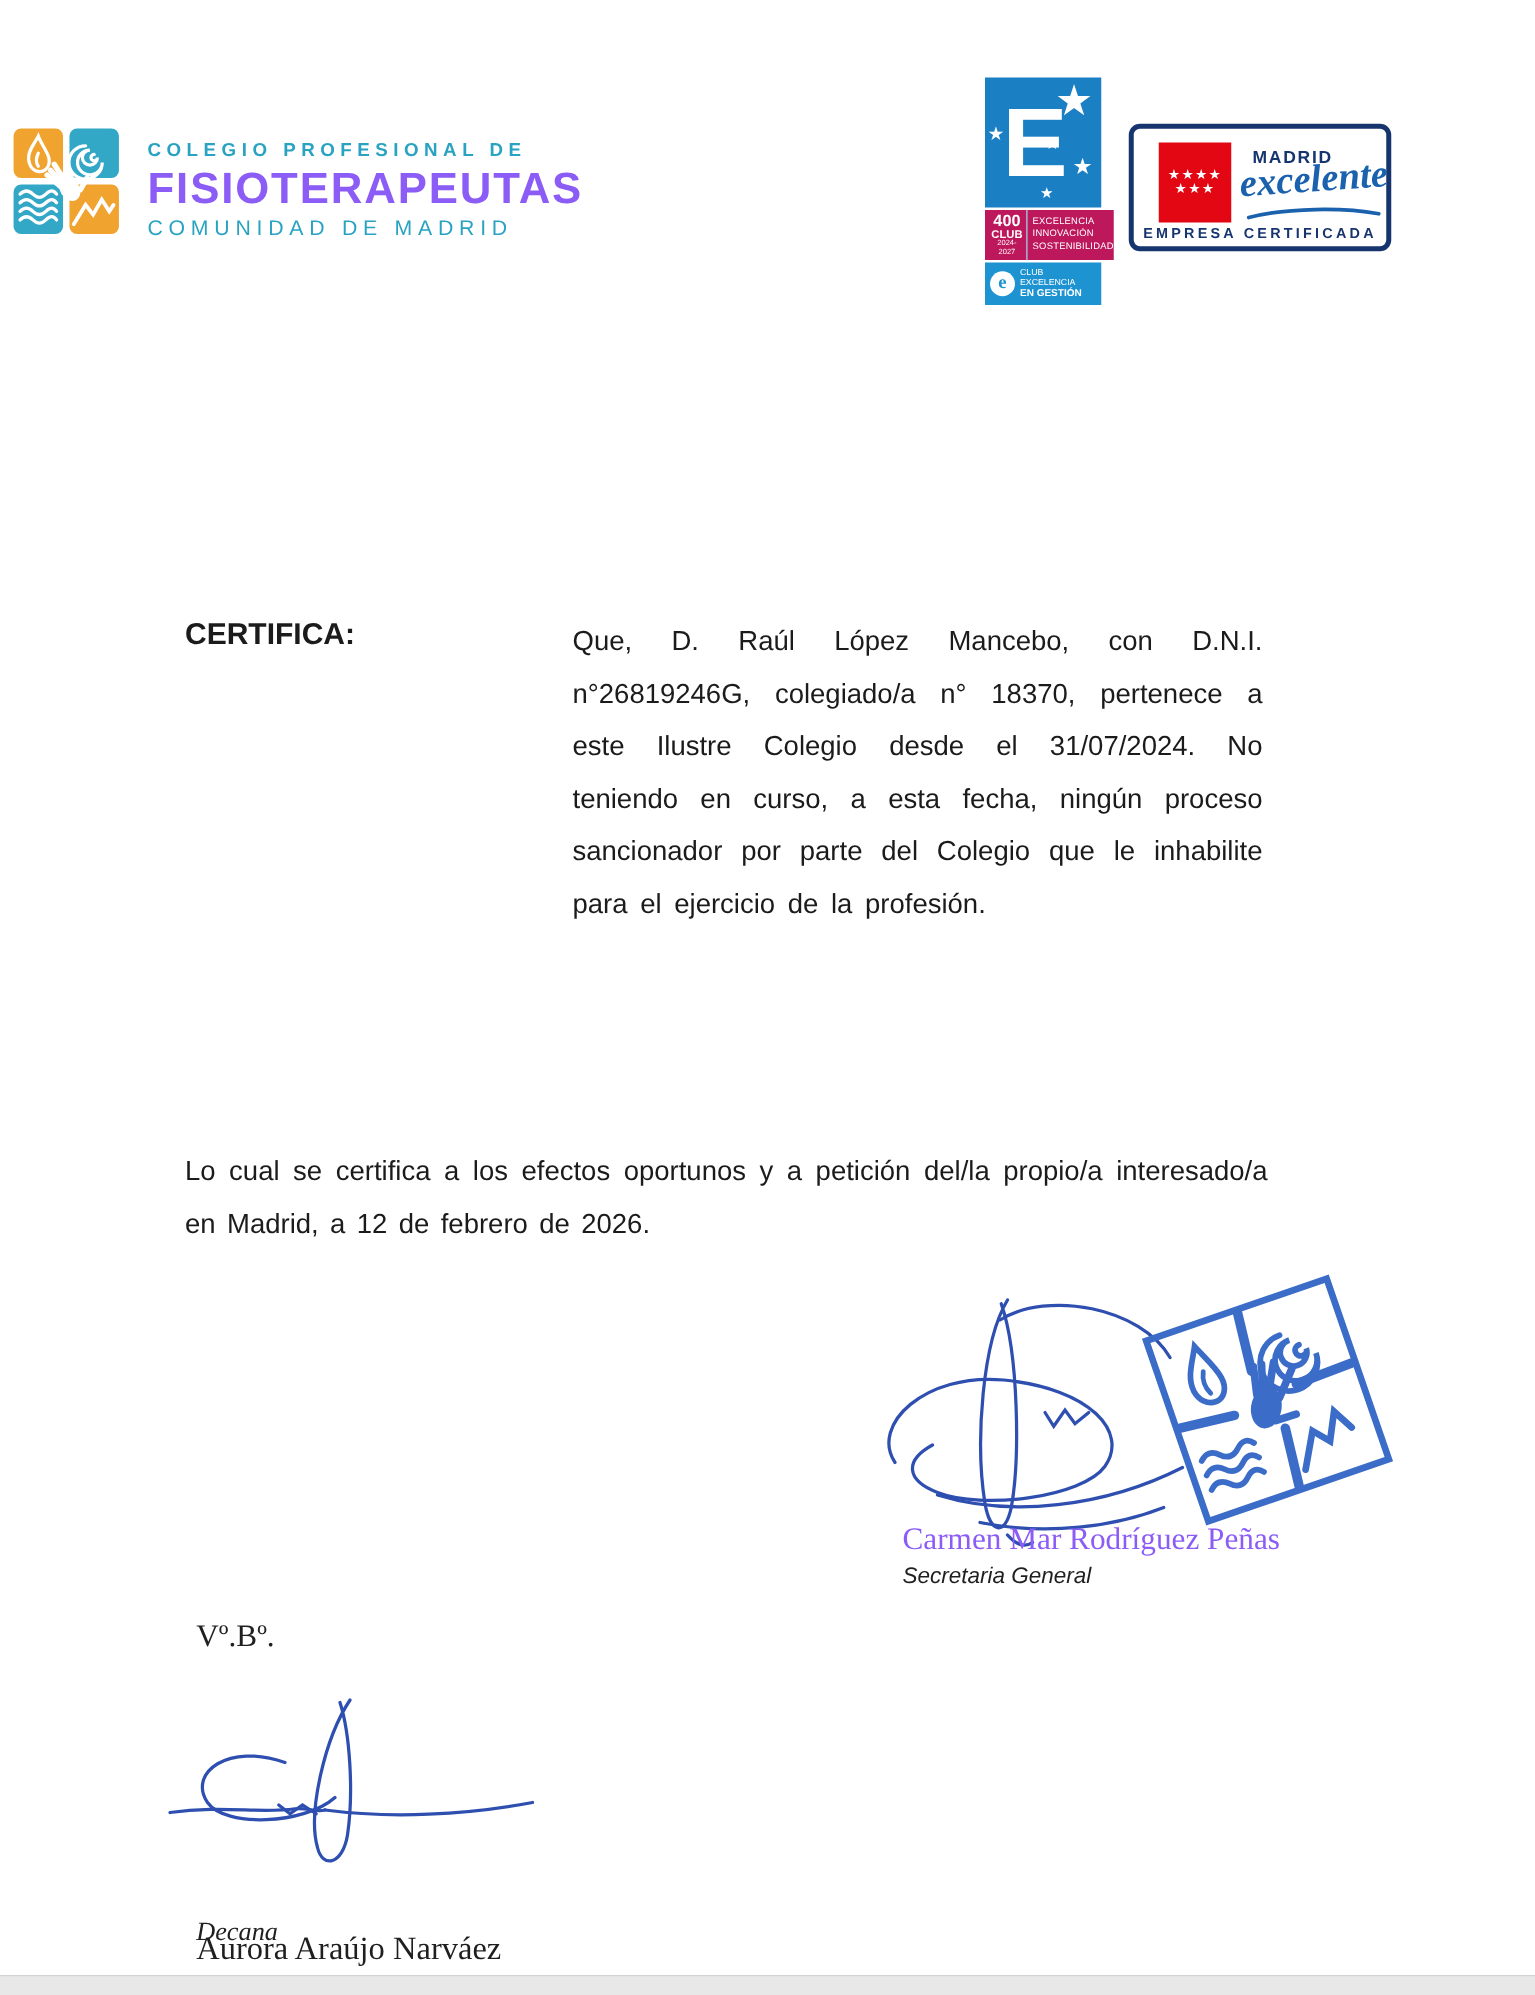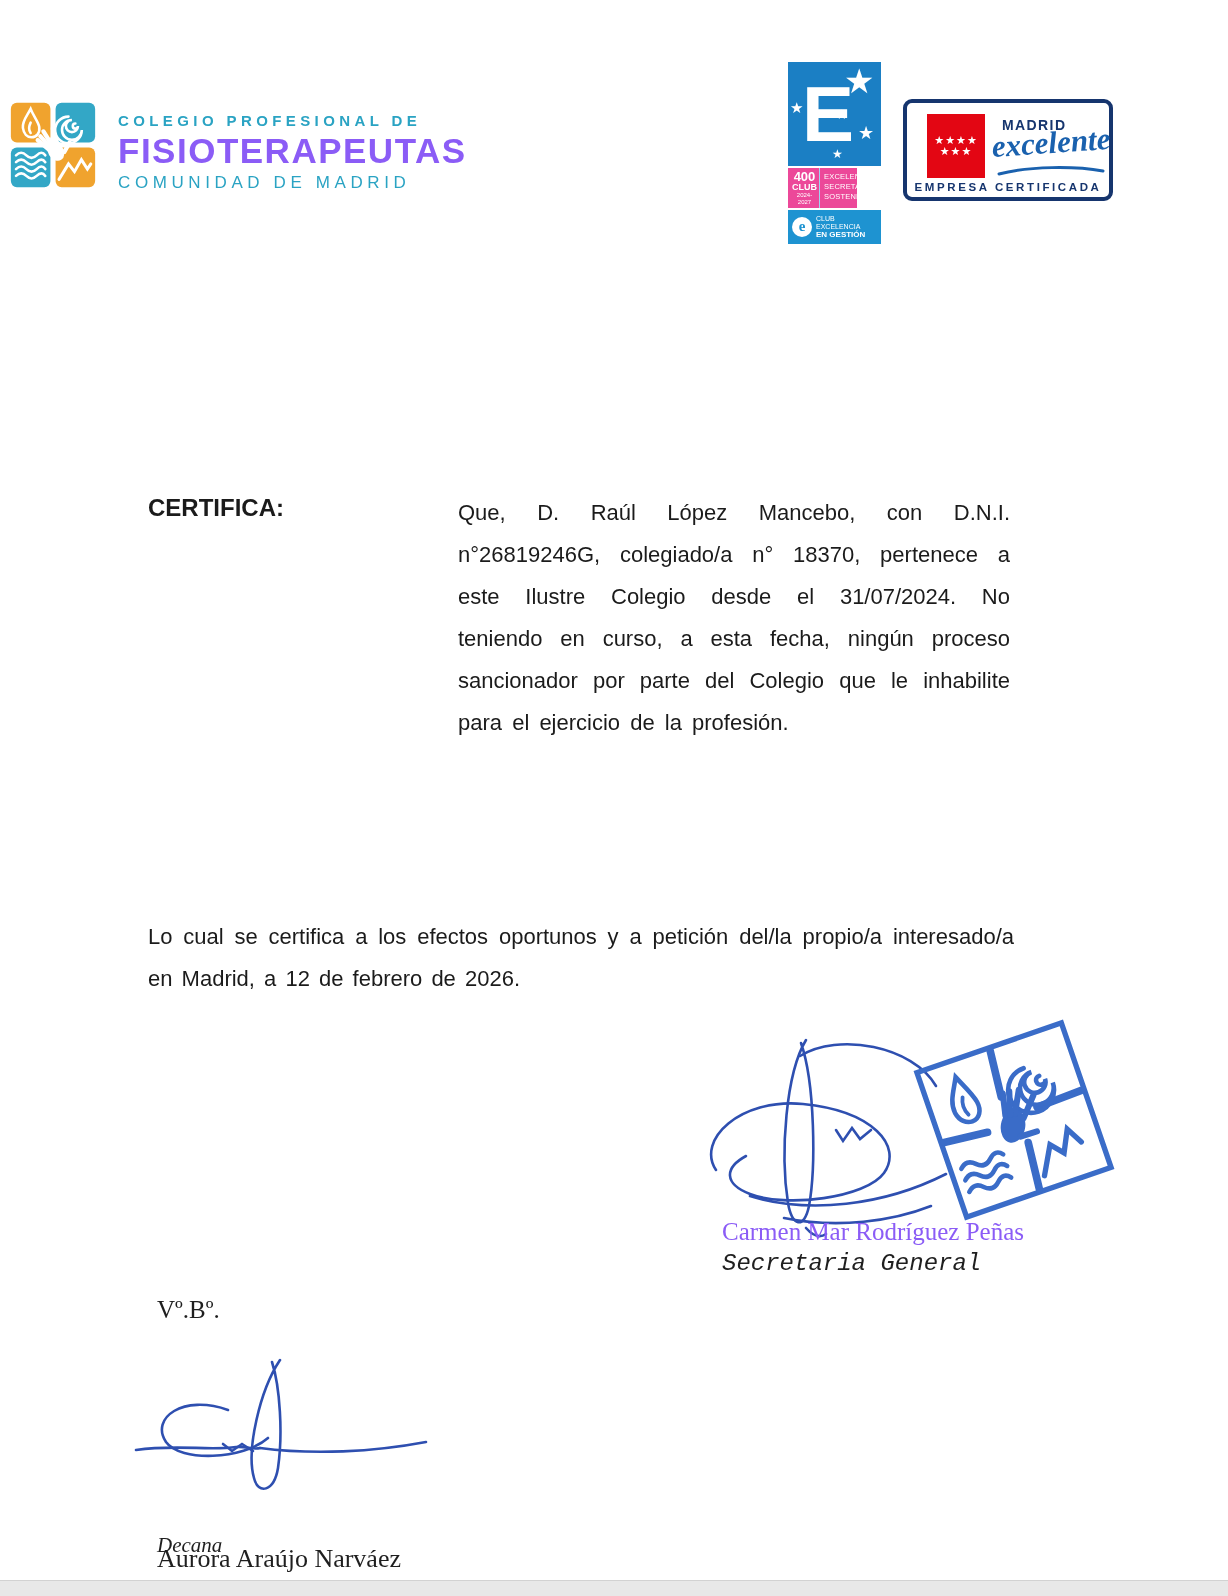--- a/index.html
+++ b/index.html
@@ -14,21 +14,21 @@
   .logo-text { position:absolute; left:118px; top:112px; width:360px; color:#2aa3c3; }
   .logo-line1 { font-size:15px; font-weight:bold; letter-spacing:4.4px; color:#2aa3c3; }
   .logo-line2 { font-size:35px; font-weight:bold; letter-spacing:1.5px; margin-top:2px; color:#8b5cf6; }
   .logo-line3 { font-size:17px; font-weight:normal; letter-spacing:4.6px; margin-top:2px; color:#2aa3c3; }
 
   
   .efqm { position:absolute; left:788px; top:62px; width:93px; height:180px; }
   .efqm-top { position:relative; width:93px; height:104px; background:#1b7fc4; overflow:hidden; }
   .efqm-e { position:absolute; left:14px; top:8px; font-size:78px; font-weight:bold; color:#ffffff; line-height:88px; }
   .efqm-star { position:absolute; color:#ffffff; line-height:1; }
-  .efqm-mid { display:flex; width:69px; height:40px; background:#ec4899; margin-top:2px; color:#fff; }
+  .efqm-mid { display:flex; width:103px; height:40px; background:#be185d; margin-top:2px; color:#fff; }
   .efqm-score-col { width:36px; border-right:1px solid #9fd4ef; padding:3px 2px 0 4px; text-align:center; }
   .efqm-score { font-size:13px; font-weight:bold; line-height:12px; }
   .efqm-org { font-size:9px; font-weight:bold; line-height:9px; }
   .efqm-years { font-size:6px; line-height:7px; }
   .efqm-pillars { flex:1; padding:4px 0 0 4px; }
   .efqm-pillar { font-size:7.5px; line-height:10px; letter-spacing:.2px; }
   .efqm-club { display:flex; align-items:center; width:93px; height:34px; background:#1e93d1; margin-top:2px; color:#fff; padding-left:4px; }
   .club-circle { width:20px; height:20px; border-radius:50%; background:#ffffff; color:#1e93d1;
     font-weight:bold; font-size:15px; text-align:center; line-height:19px; margin-right:4px; font-family:"Liberation Serif", serif; }
   .club-lines { font-size:7px; line-height:8px; }
@@ -57,21 +57,21 @@
   }
   .certifica-label { position:absolute; left:148px; top:494px; font-size:24px; font-weight:bold; }
   .cert-body { position:absolute; left:458px; top:492px; width:552px; font-size:22px; line-height:42px; text-align:justify; word-spacing:4px; }
   .cert-body p + p { margin-top:24px; }
   .closing { position:absolute; left:148px; top:916px; width:866px; font-size:22px; line-height:42px; text-align:justify; word-spacing:3px; }
 
   
   .sig-secretary-svg { position:absolute; left:688px; top:1028px; }
   .stamp { position:absolute; left:930px; top:1036px; width:168px; height:168px; transform:rotate(-19deg); }
   .sec-name { position:absolute; left:722px; top:1218px; font-family:"Liberation Serif", serif; font-size:25px; color:#8b5cf6; }
-  .sec-title { position:absolute; left:722px; top:1250px; font-family:Liberation Mono, monospace; font-style:italic; font-size:24px; color:#1f1f1f; }
+  .sec-title { position:absolute; left:722px; top:1250px; font-family:Liberation Sans, sans-serif; font-style:italic; font-size:18px; color:#1f1f1f; }
   .vobo { position:absolute; left:157px; top:1296px; font-family:"Liberation Serif", serif; font-size:25px; color:#1f1f1f; }
   .sig-dean-svg { position:absolute; left:128px; top:1352px; }
   .dean-name { position:absolute; left:157px; top:1544px; font-family:"Liberation Serif", serif; font-size:26px; color:#1f1f1f; }
   .dean-title { position:absolute; left:157px; top:1533px; font-family:"Liberation Serif", serif; font-style:italic; font-size:21px; color:#1f1f1f; }
 
   .footer-bar { position:absolute; left:0; top:1580px; width:1228px; height:16px; background:#e8e8e8; border-top:1px solid #d2d2d2; }
 </style>
 </head>
 <body>
 
@@ -122,21 +122,21 @@
         <span class="efqm-star" style="left:44px; top:86px; font-size:12px;">★</span>
       </div>
       <div class="efqm-mid">
         <div class="efqm-score-col">
           <div class="efqm-score">400</div>
           <div class="efqm-org">CLUB</div>
           <div class="efqm-years">2024-2027</div>
         </div>
         <div class="efqm-pillars">
           <div class="efqm-pillar">EXCELENCIA</div>
-          <div class="efqm-pillar">SECRETARÍA</div>
+          <div class="efqm-pillar">INNOVACIÓN</div>
           <div class="efqm-pillar">SOSTENIBILIDAD</div>
         </div>
       </div>
       <div class="efqm-club">
         <div class="club-circle">e</div>
         <div class="club-lines">
           <div>CLUB</div>
           <div>EXCELENCIA</div>
           <div class="club-bold">EN GESTIÓN</div>
         </div>

